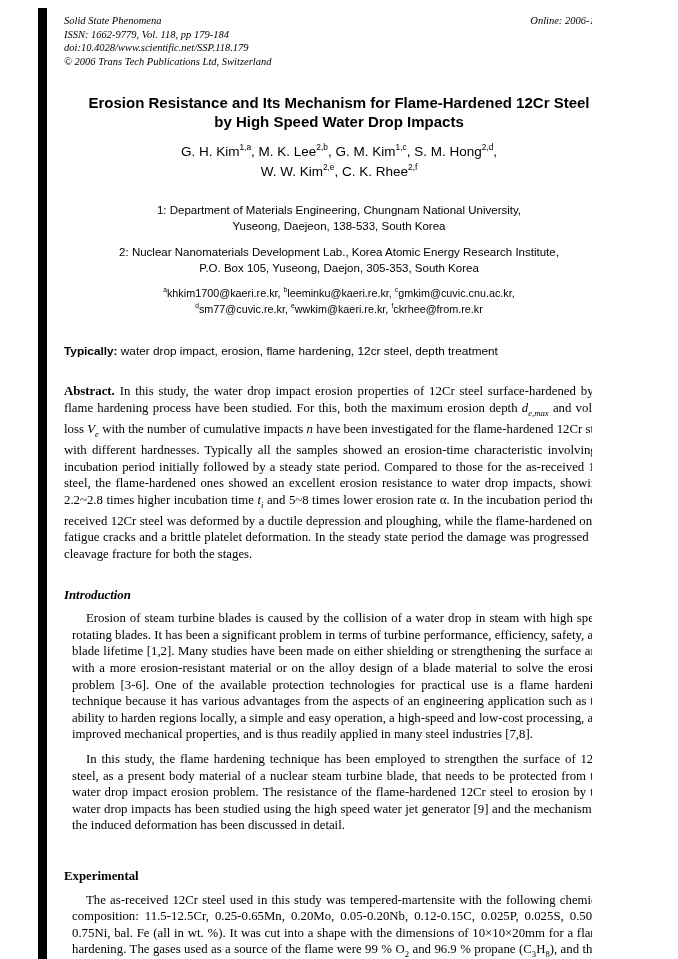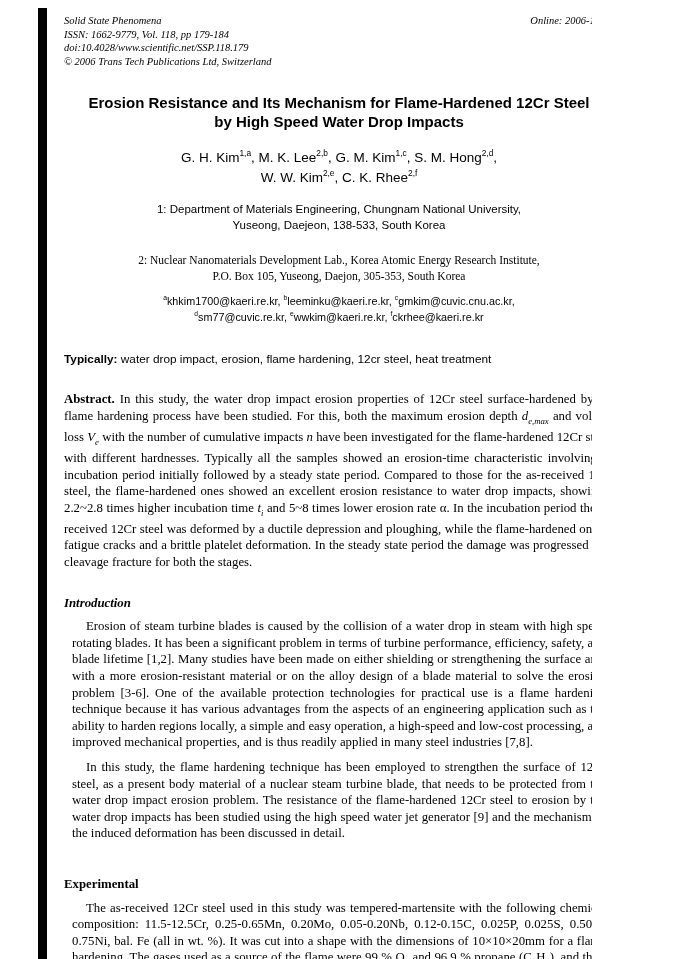--- a/index.html
+++ b/index.html
@@ -32,31 +32,31 @@
     font: italic 10.5px/1.3 "Liberation Serif", serif;
   }
   .hdr-left div { white-space: nowrap; }
   .hdr-right { white-space: nowrap; }
   .title-block {
     margin-top: 24px;
     text-align: center;
     font: bold 15px/1.32 "Liberation Sans", sans-serif;
   }
   .authors-block {
-    margin-top: 15px;
+    margin-top: 9px;
     text-align: center;
     font: 13.5px/1.45 "Liberation Sans", sans-serif;
   }
   .authors-block sup, .emails-block sup { font-size: 0.62em; }
   .aff-block {
     text-align: center;
     font: 11.5px/1.35 "Liberation Sans", sans-serif;
   }
-  .aff1 { margin-top: 15px; }
-  .aff2 { margin-top: 20px; font-family: Liberation Serif, serif; }
+  .aff1 { margin-top: 22px; }
+  .aff2 { margin-top: 11px; }
   .emails-block {
     margin-top: 9px;
     text-align: center;
     font: 10.8px/1.4 "Liberation Sans", sans-serif;
   }
   .keywords-line {
     margin-top: 27px;
     font: 11.8px/1.3 "Liberation Sans", sans-serif;
     text-align: left;
   }
@@ -110,25 +110,25 @@
       <div>Yuseong, Daejeon, 138-533, South Korea</div>
     </div>
 
     <div class="aff-block aff2">
       <div>2: Nuclear Nanomaterials Development Lab., Korea Atomic Energy Research Institute,</div>
       <div>P.O. Box 105, Yuseong, Daejon, 305-353, South Korea</div>
     </div>
 
     <div class="emails-block">
       <div><sup>a</sup><span>khkim1700@kaeri.re.kr, </span><sup>b</sup><span>leeminku@kaeri.re.kr, </span><sup>c</sup><span>gmkim@cuvic.cnu.ac.kr,</span></div>
-      <div><sup>d</sup><span>sm77@cuvic.re.kr, </span><sup>e</sup><span>wwkim@kaeri.re.kr, </span><sup>f</sup><span>ckrhee@kaeri.re.kr</span></div>
+      <div><sup>d</sup><span>sm77@cuvic.re.kr, </span><sup>e</sup><span>wwkim@kaeri.re.kr, </span><sup>f</sup><span>ckrhee@from.re.kr</span></div>
     </div>
 
     <div class="keywords-line">
-      <span class="kw-label">Typically:</span><span> water drop impact, erosion, flame hardening, 12cr steel, heat treatment</span>
+      <span class="kw-label">Typically:</span><span> water drop impact, erosion, flame hardening, 12cr steel, depth treatment</span>
     </div>
 
     <div class="body-text abstract"><span style="font-weight: bold;">Abstract.</span><span>  In this study, the water drop impact erosion properties of 12Cr steel surface-hardened by the flame hardening process have been studied. For this, both the maximum erosion depth </span><span style="font-style: italic;">d</span><sub style="font-style: italic;">e,max</sub><span> and volume loss </span><span style="font-style: italic;">V</span><sub style="font-style: italic;">e</sub><span> with the number of cumulative impacts </span><span style="font-style: italic;">n</span><span> have been investigated for the flame-hardened 12Cr steels with different hardnesses. Typically all the samples showed an erosion-time characteristic involving an incubation period initially followed by a steady state period. Compared to those for the as-received 12Cr steel, the flame-hardened ones showed an excellent erosion resistance to water drop impacts, showing a 2.2~2.8 times higher incubation time </span><span style="font-style: italic;">t</span><sub style="font-style: italic;">i</sub><span> and 5~8 times lower erosion rate α. In the incubation period the as-received 12Cr steel was deformed by a ductile depression and ploughing, while the flame-hardened one by fatigue cracks and a brittle platelet deformation. In the steady state period the damage was progressed by a cleavage fracture for both the stages.</span></div>
 
     <h2 class="sec-heading h-intro">Introduction</h2>
 
     <p class="body-text para first-after-heading">Erosion of steam turbine blades is caused by the collision of a water drop in steam with high speed rotating blades. It has been a significant problem in terms of turbine performance, efficiency, safety, and blade lifetime [1,2]. Many studies have been made on either shielding or strengthening the surface area with a more erosion-resistant material or on the alloy design of a blade material to solve the erosion problem [3-6]. One of the available protection technologies for practical use is a flame hardening technique because it has various advantages from the aspects of an engineering application such as the ability to harden regions locally, a simple and easy operation, a high-speed and low-cost processing, and improved mechanical properties, and is thus readily applied in many steel industries [7,8].</p>
     <p class="body-text para">In this study, the flame hardening technique has been employed to strengthen the surface of 12Cr steel, as a present body material of a nuclear steam turbine blade, that needs to be protected from the water drop impact erosion problem. The resistance of the flame-hardened 12Cr steel to erosion by the water drop impacts has been studied using the high speed water jet generator [9] and the mechanism of the induced deformation has been discussed in detail.</p>
 
     <h2 class="sec-heading h-exp">Experimental</h2>

